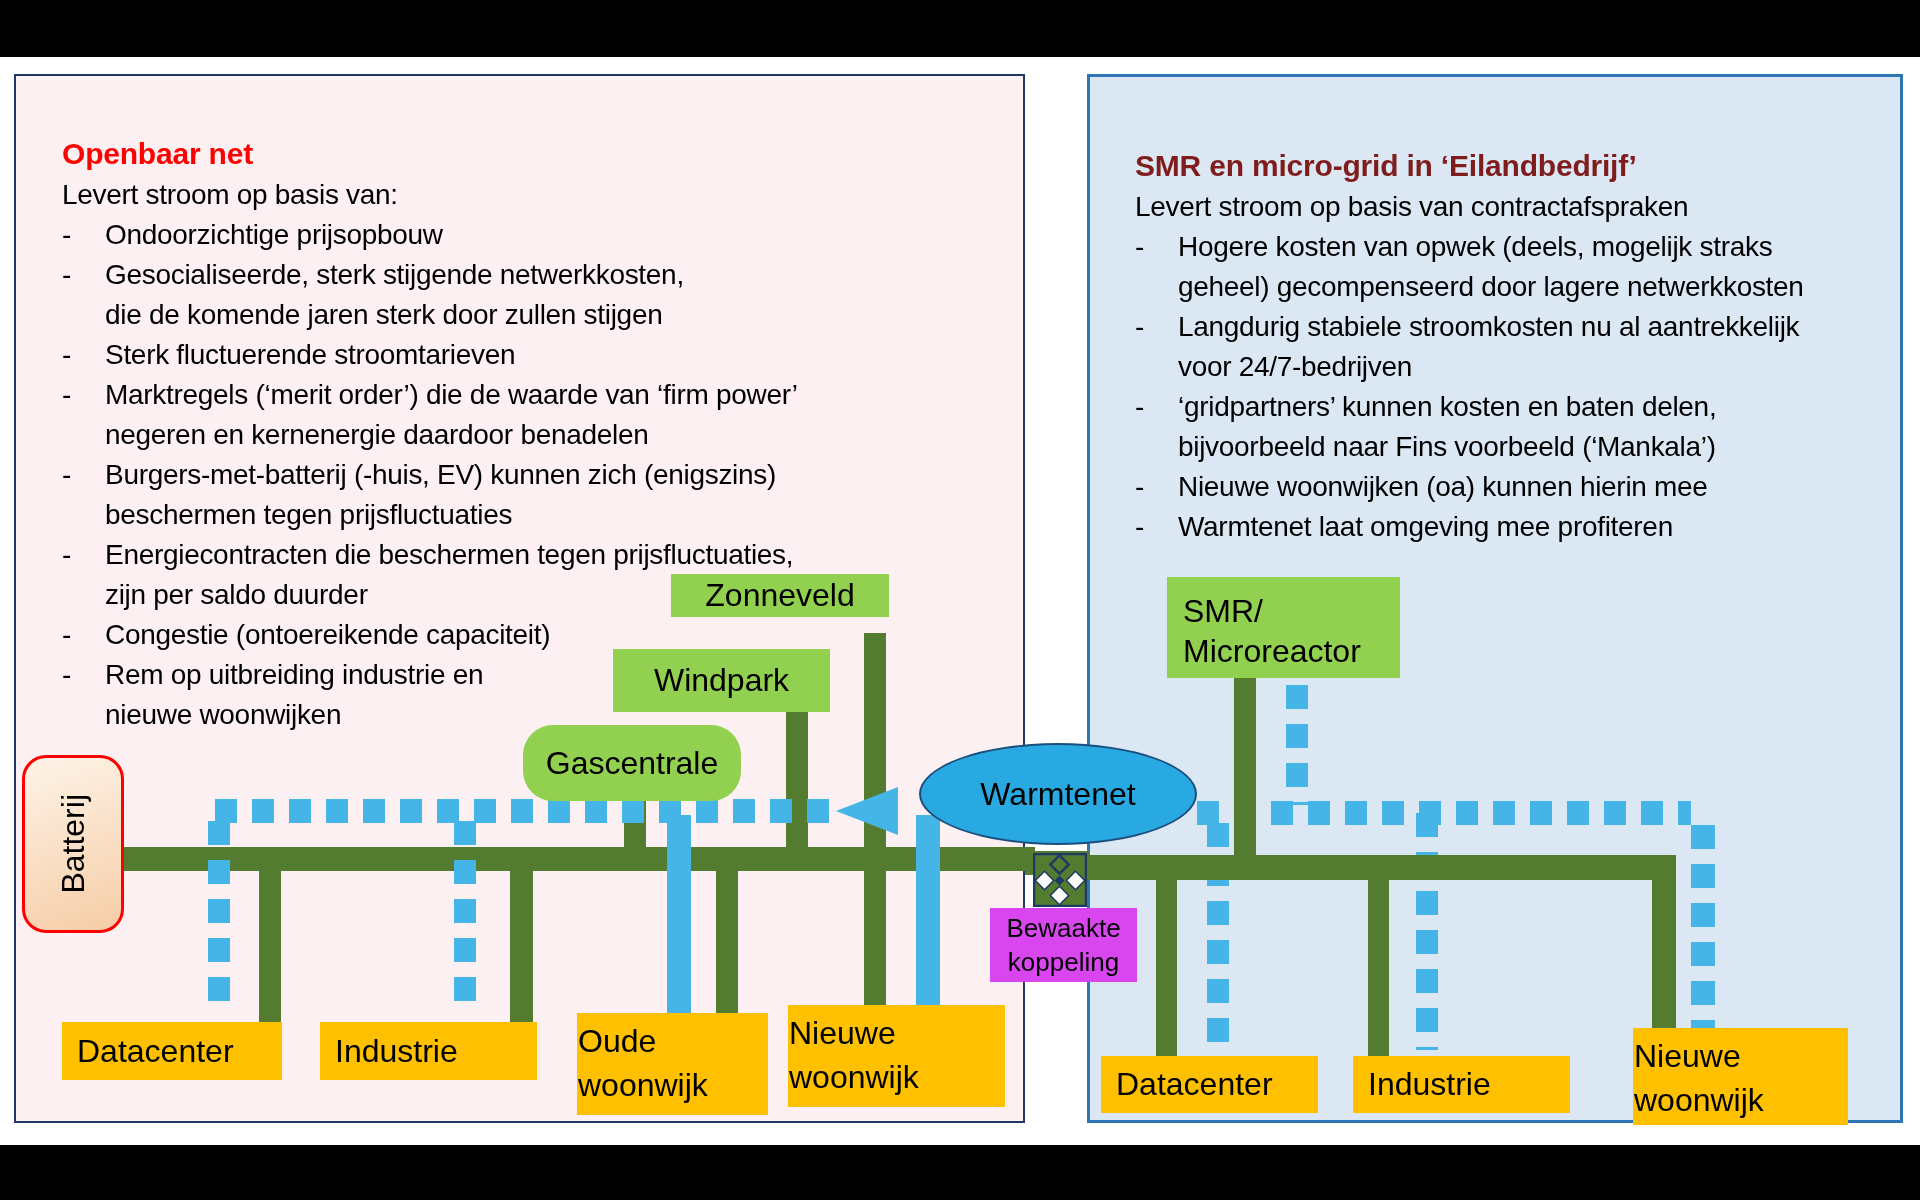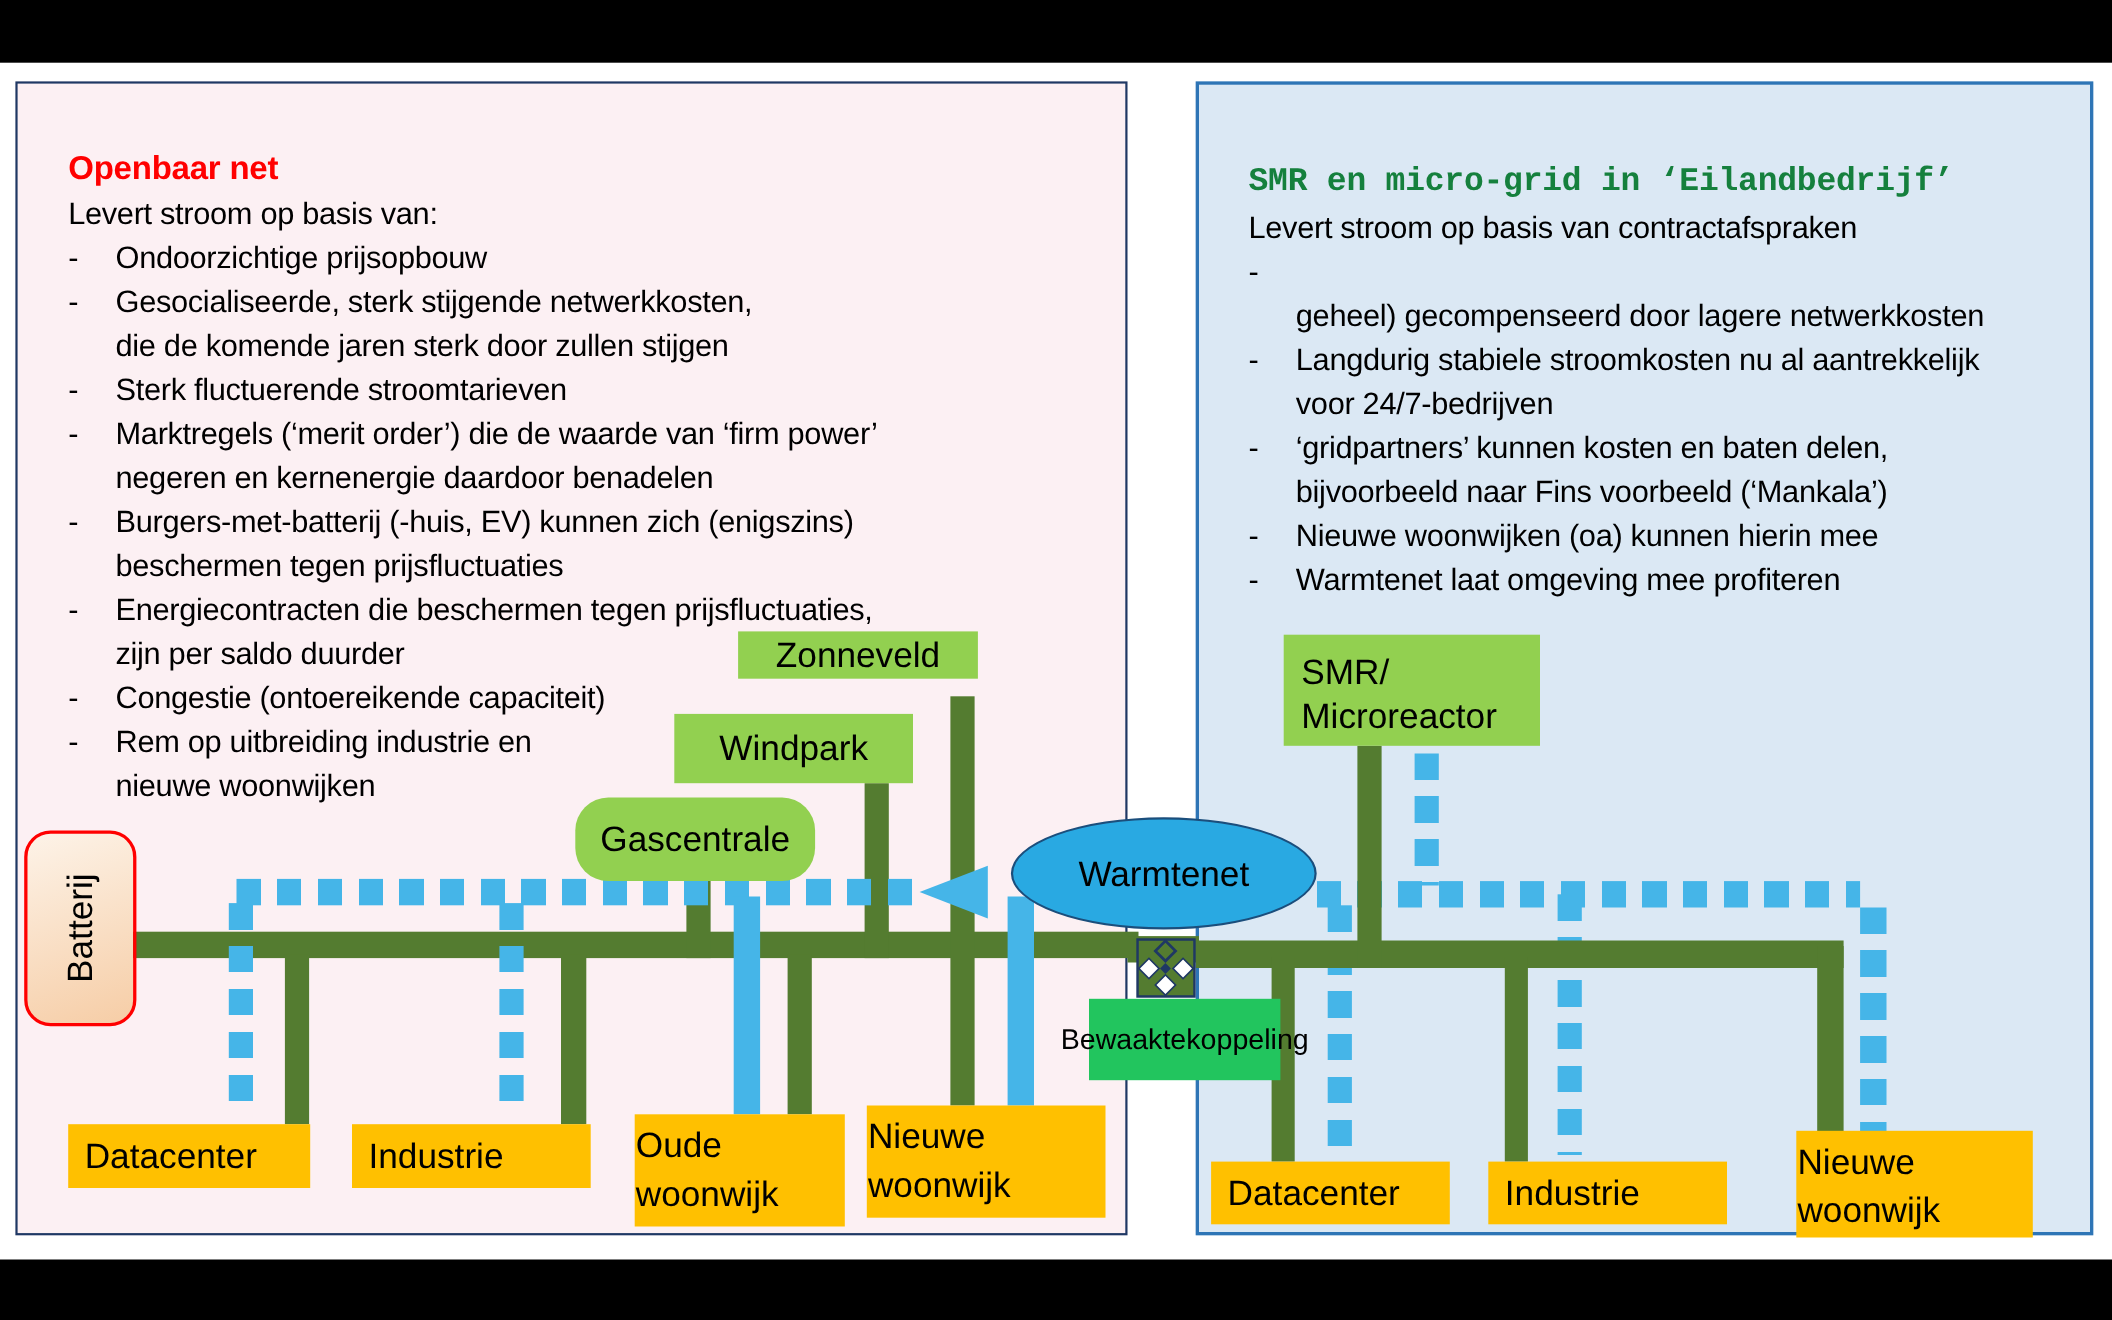--- a/index.html
+++ b/index.html
@@ -27,22 +27,22 @@
   .smr{justify-content:flex-start;padding-left:16px;display:block;line-height:40px;padding-top:14px;box-sizing:border-box;}
   .battery{position:absolute;left:22px;top:755px;width:102px;height:178px;z-index:40;
            background:linear-gradient(160deg,#fdf3e8 0%,#f6cda6 100%);
            border:3.5px solid #ff0000;border-radius:24px;box-sizing:border-box;
            display:flex;align-items:center;justify-content:center;}
   .battery span{writing-mode:vertical-rl;transform:rotate(180deg);font-size:32px;}
   .ellipse{position:absolute;left:919px;top:743px;width:278px;height:102px;background:#29a9e2;
            border:2.5px solid #1b4e7c;border-radius:50%;z-index:50;box-sizing:border-box;
            display:flex;align-items:center;justify-content:center;font-size:32px;}
   .coupling{position:absolute;left:1033px;top:853px;width:54px;height:54px;z-index:55;}
-  .clabel{position:absolute;left:990px;top:908px;width:174px;height:74px;background:#22c55e;z-index:56;
-          display:flex;flex-direction:row;align-items:center;justify-content:center;
+  .clabel{position:absolute;left:990px;top:908px;width:147px;height:74px;background:#d946ef;z-index:56;
+          display:flex;flex-direction:column;align-items:center;justify-content:center;
           font-size:26px;line-height:34px;}
   .arrow{position:absolute;left:836px;top:787px;width:0;height:0;z-index:31;
          border-top:24px solid transparent;border-bottom:24px solid transparent;border-right:62px solid #45b5e8;}
 </style>
 </head>
 <body>
 
 <div class="stage">
 
   <div class="bar" style="top:0;height:57px;"></div>
@@ -97,24 +97,25 @@
     <div class="row">
         <span class="mk">-</span>
         <span class="tx">Rem op uitbreiding industrie en</span>
       </div>
     <div class="row cont">
         <span class="tx">nieuwe woonwijken</span>
       </div>
   </div>
 
   <div class="tblock" style="left:1135px;top:145px;">
-    <div class="ttl" style="color:#15803d;font-family:Liberation Mono, monospace;">SMR en micro-grid in ‘Eilandbedrijf’</div>
+    <div class="ttl" style="color:#7f1d1d;">SMR en micro-grid in ‘Eilandbedrijf’</div>
     <div class="intro">Levert stroom op basis van contractafspraken</div>
     <div class="row">
         <span class="mk">-</span>
+        <span class="tx">Hogere kosten van opwek (deels, mogelijk straks</span>
       </div>
     <div class="row cont">
         <span class="tx">geheel) gecompenseerd door lagere netwerkkosten</span>
       </div>
     <div class="row">
         <span class="mk">-</span>
         <span class="tx">Langdurig stabiele stroomkosten nu al aantrekkelijk</span>
       </div>
     <div class="row cont">
         <span class="tx">voor 24/7-bedrijven</span>

